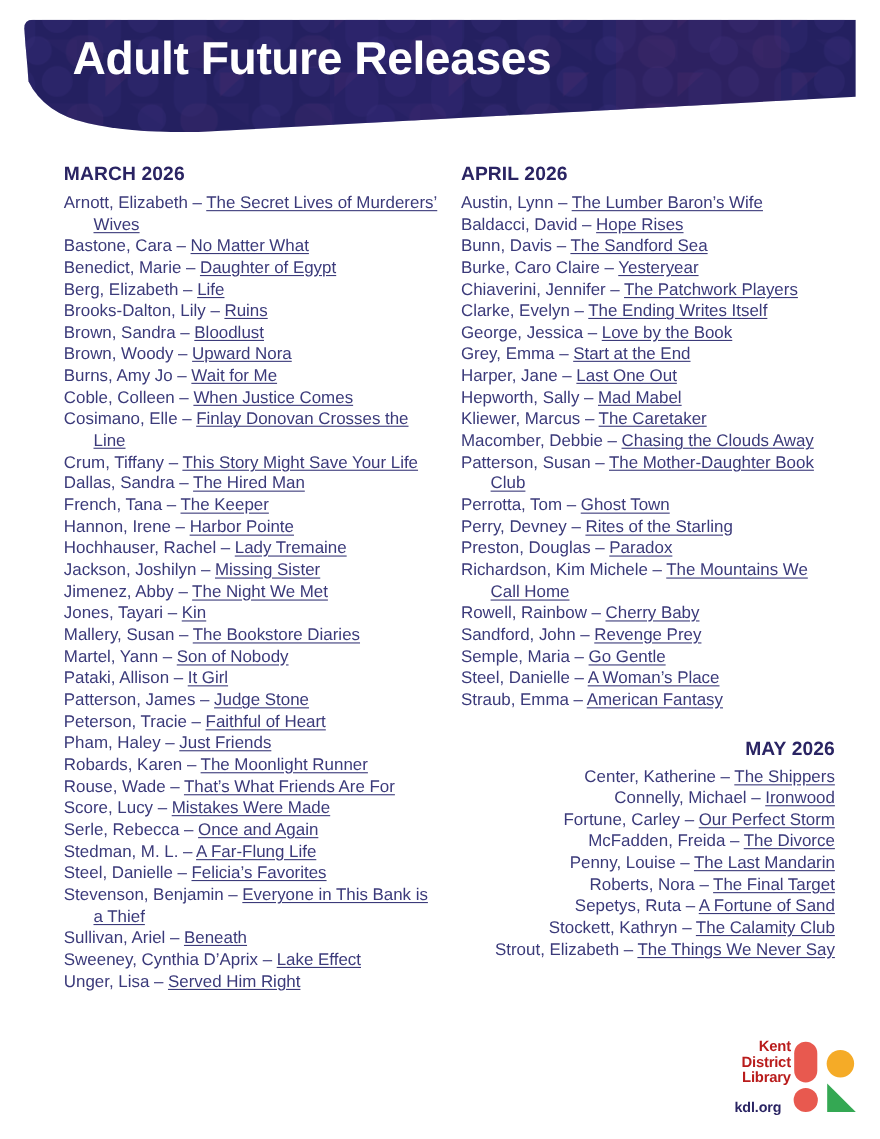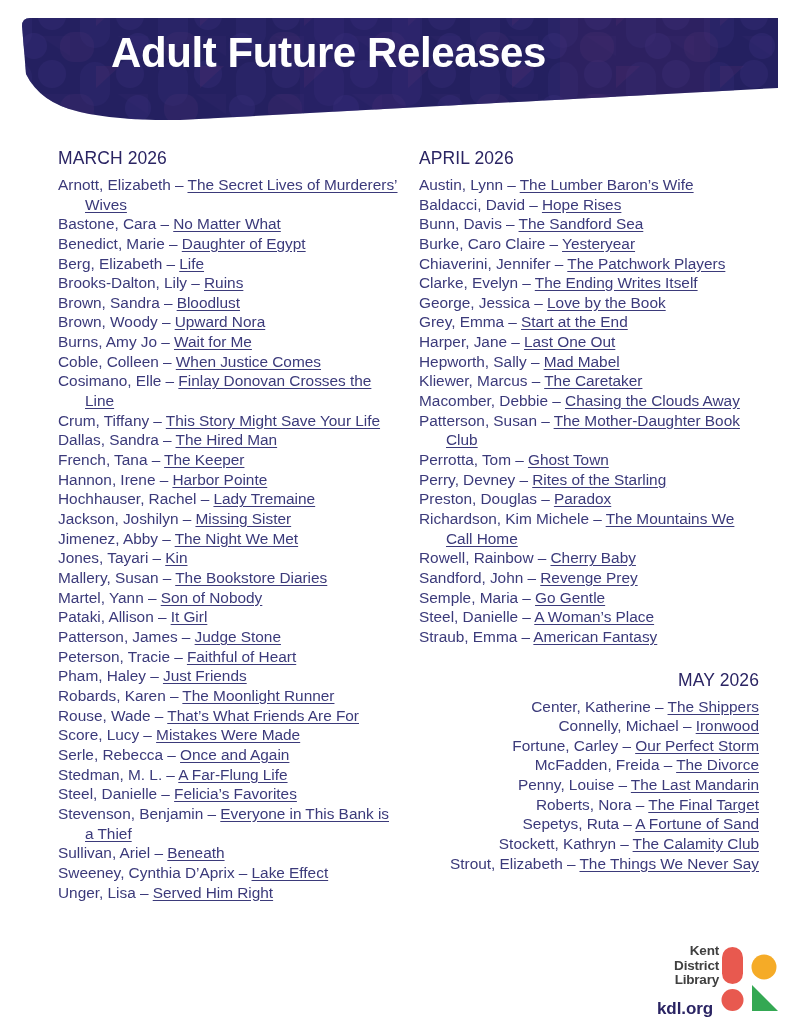--- a/index.html
+++ b/index.html
@@ -34,41 +34,40 @@
     position: absolute;
     left: 66px;
     top: 28px;
     font-size: 42px;
     font-weight: bold;
     color: #ffffff;
     letter-spacing: -0.4px;
     white-space: nowrap;
     line-height: 1.2;
     z-index: 3;
-    margin-left: 45px;
   }
 
   
   #columns {
     position: absolute;
     left: 0;
     top: 148px;
     width: 800px;
   }
   .column {
     position: absolute;
     top: 0;
     width: 340px;
   }
   #column-left  { left: 58px; }
   #column-right { left: 419px; }
 
   .month-heading {
     font-size: 17.5px;
-    font-weight: normal;
+    font-weight: bold;
     color: #2a2463;
     letter-spacing: 0.1px;
     margin: 0 0 5px 0;
     line-height: 1.25;
   }
   .month-block + .month-block {
     margin-top: 23px;
     text-align: right;
   }
   .entry-list {
@@ -103,31 +102,31 @@
   #logo-words {
     position: absolute;
     left: 0;
     top: 0;
     width: 62px;
     text-align: right;
   }
   .logo-line {
     font-size: 13.5px;
     font-weight: bold;
-    color: #404040;
+    color: #b91c1c;
     line-height: 14.6px;
     letter-spacing: -0.2px;
   }
   #logo-url {
     position: absolute;
     left: 0;
     top: 55px;
     width: 64px;
-    text-align: left;
-    font-size: 17px;
+    text-align: center;
+    font-size: 13px;
     font-weight: bold;
     color: #2a2463;
     letter-spacing: -0.1px;
   }
   #logo-mark {
     position: absolute;
     left: 63px;
     top: 2px;
     width: 62px;
     height: 66px;

